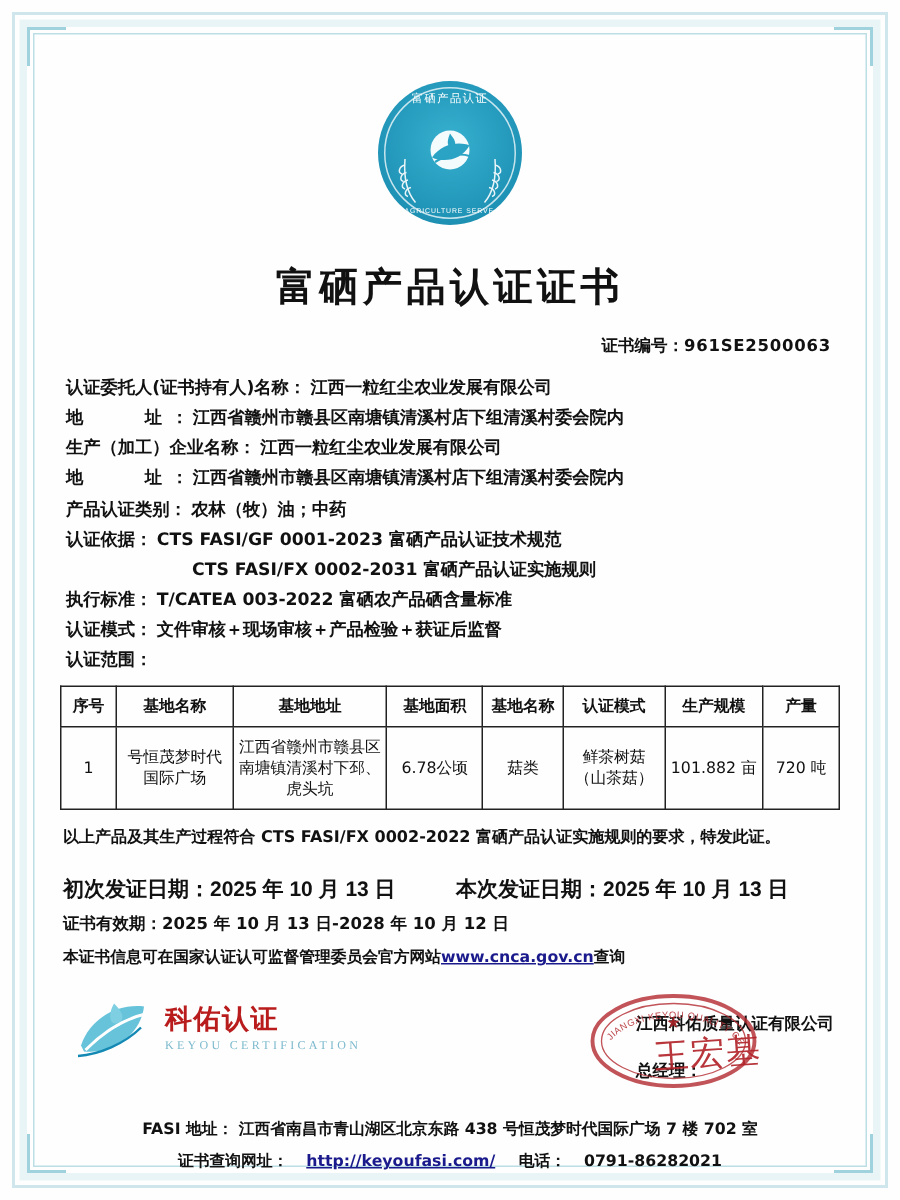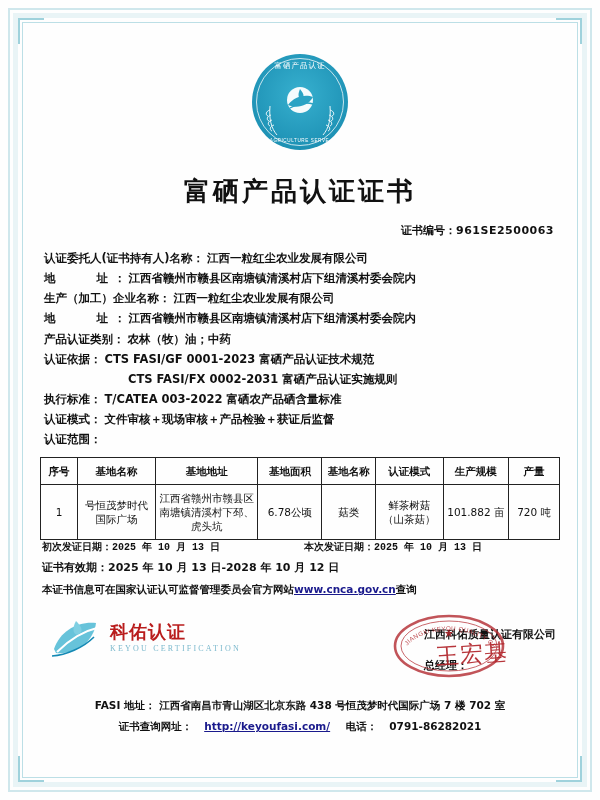--- a/index.html
+++ b/index.html
@@ -212,23 +212,23 @@
   
   .statement {
     margin-top: 9px;
     font-size: 10.7px;
     font-family: "DejaVu Sans", sans-serif;
     font-weight: bold;
     line-height: 1.6;
     padding-left: 2px;
   }
   .dates {
-    margin-top: 0;
-    font-size: 10px;
-    font-family: Liberation Mono, monospace;
+    margin-top: 18px;
+    font-size: 14px;
+    font-family: Liberation Sans, sans-serif;
     font-weight: bold;
     display: flex;
     padding-left: 2px;
   }
   .dates .d1 { width: 262px; }
   .dates .d2 { flex: 1; }
   .valid-row {
     margin-top: 6px;
     font-size: 11px;
     font-family: "DejaVu Sans", sans-serif;
@@ -453,20 +453,21 @@
           <td>江西省赣州市赣县区南塘镇清溪村下邳、虎头坑</td>
           <td>6.78公顷</td>
           <td>菇类</td>
           <td>鲜茶树菇（山茶菇）</td>
           <td>101.882 亩</td>
           <td>720 吨</td>
         </tr>
       </tbody>
     </table>
 
+    <div class="statement">以上产品及其生产过程符合 CTS FASI/FX 0002-2022 富硒产品认证实施规则的要求，特发此证。</div>
 
     <div class="dates">
       <div class="d1">
         <span>初次发证日期：</span><span>2025 年 10 月 13 日</span>
       </div>
       <div class="d2">
         <span>本次发证日期：</span><span>2025 年 10 月 13 日</span>
       </div>
     </div>
     <div class="valid-row">

